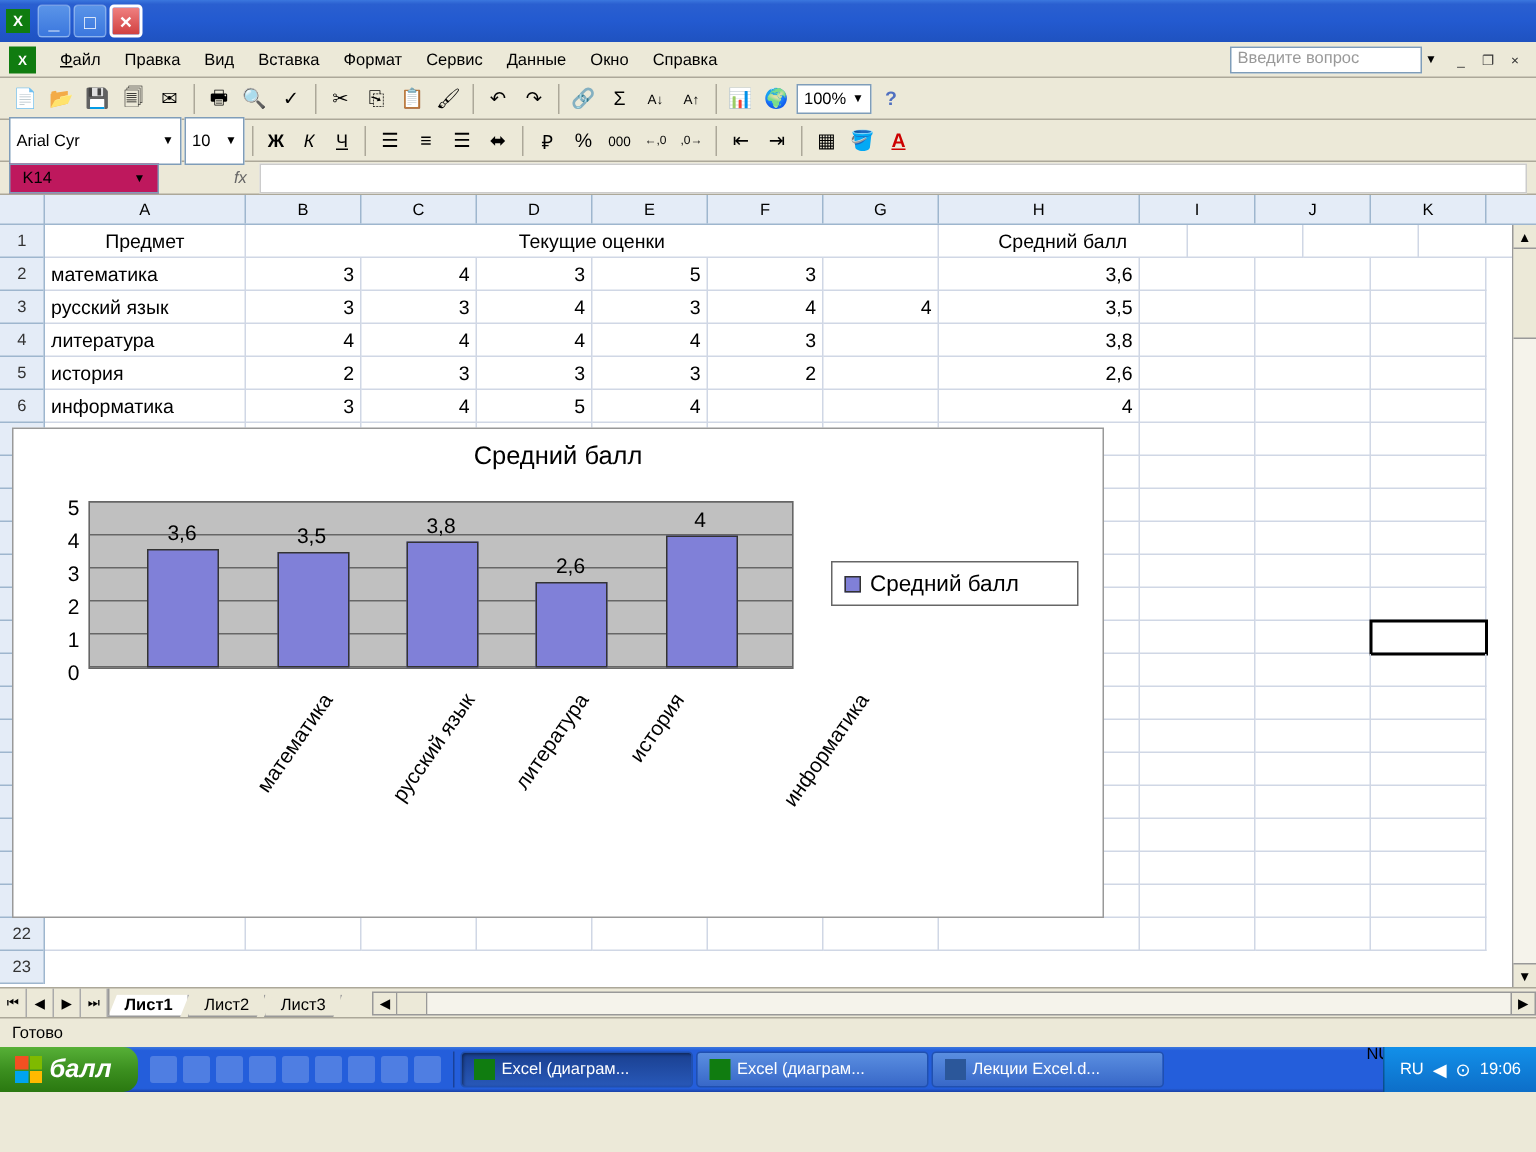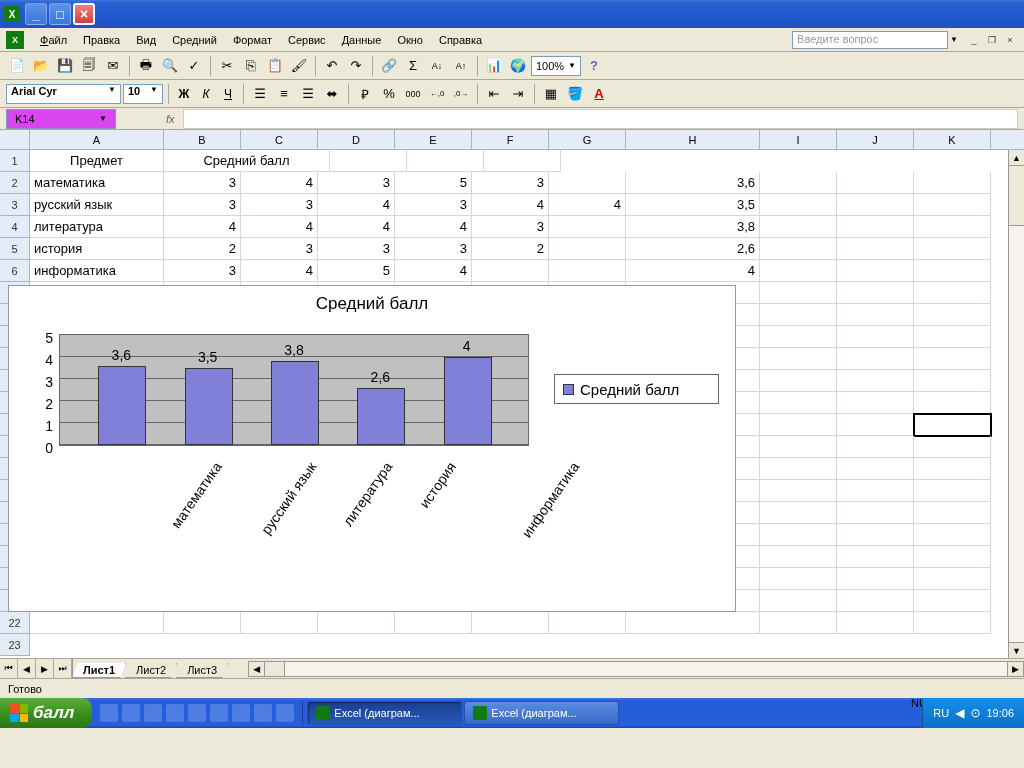--- a/index.html
+++ b/index.html
@@ -12,41 +12,41 @@
 .titlebar .win-btns { display: flex; gap: 2px; }
 .titlebar .win-btn { width: 22px; height: 22px; border-radius: 3px; display: flex; align-items: center; justify-content: center; font-weight: bold; font-size: 13px; color: white; border: 1px solid rgba(255,255,255,0.3); }
 .win-btn.min, .win-btn.max { background: linear-gradient(to bottom, #5a94e8, #3b77de); }
 .win-btn.close { background: linear-gradient(to bottom, #f08080, #d04040); border: 2px solid white; font-size: 14px; }
 
 
 .menubar { background: #ece9d8; height: 24px; display: flex; align-items: center; padding: 0 6px; border-bottom: 1px solid #aca899; }
 .menubar .excel-icon { width: 18px; height: 18px; background: #107c10; margin-right: 8px; display: flex; align-items: center; justify-content: center; color: white; font-size: 9px; font-weight: bold; }
 .menubar .menu-item { padding: 3px 8px; cursor: default; }
 .menubar .menu-item u { text-decoration: underline; }
-.menubar .help-box { margin-left: auto; width: 156px; height: 18px; border: 1px solid #7f9db9; background: white; font-size: 11px; color: #999; padding: 1px 4px; }
+.menubar .help-box { margin-left: auto; width: 128px; height: 18px; border: 1px solid #7f9db9; background: white; font-size: 11px; color: #999; padding: 1px 4px; }
 .menubar .doc-btns { display: flex; margin-left: 8px; gap: 2px; }
 .menubar .doc-btn { width: 16px; height: 14px; font-size: 9px; display: flex; align-items: center; justify-content: center; color: #333; }
 
 
 .toolbar { background: #ece9d8; height: 28px; display: flex; align-items: center; padding: 0 6px; border-bottom: 1px solid #aca899; gap: 2px; }
 .tb-btn { width: 22px; height: 22px; display: flex; align-items: center; justify-content: center; font-size: 13px; cursor: default; border: 1px solid transparent; border-radius: 2px; }
 .tb-sep { width: 1px; height: 20px; background: #aca899; margin: 0 3px; }
-.tb-select { height: 20px; border: 1px solid #7f9db9; background: white; font-size: 11px; padding: 0 4px; display: flex; align-items: flex-start; font-weight: bold; }
+.tb-select { height: 32px; border: 1px solid #7f9db9; background: white; font-size: 11px; padding: 0 4px; display: flex; align-items: center; }
 .tb-select.font { width: 115px; }
 .tb-select.size { width: 40px; }
 .zoom-box { width: 50px; height: 20px; border: 1px solid #7f9db9; background: white; display: flex; align-items: center; padding: 0 4px; font-size: 11px; }
 
 .fmt-btn { width: 20px; height: 20px; display: flex; align-items: center; justify-content: center; font-size: 12px; cursor: default; }
 .fmt-btn.bold { font-weight: bold; }
 .fmt-btn.italic { font-style: italic; }
 .fmt-btn.underline { text-decoration: underline; }
 
 
 .namebar { background: #ece9d8; height: 22px; display: flex; align-items: center; border-bottom: 1px solid #aca899; }
-.namebox { width: 110px; height: 20px; background: #d946ef; border: 1px solid #7f9db9; margin-left: 6px; display: flex; align-items: center; padding: 0 8px; font-size: 11px; text-align: center; justify-content: center; }
+.namebox { width: 100px; height: 20px; background: #be185d; border: 1px solid #7f9db9; margin-left: 6px; display: flex; align-items: center; padding: 0 8px; font-size: 11px; text-align: center; justify-content: center; }
 .namebox .dd { margin-left: auto; font-size: 8px; }
 .fx-label { margin: 0 8px 0 50px; font-style: italic; font-size: 11px; color: #666; }
 .formulafield { flex: 1; height: 20px; background: white; border: 1px solid #ccc; margin-right: 6px; }
 
 
 .grid-area { position: relative; background: white; height: 528px; overflow: hidden; display: flex; }
 .rownums { width: 30px; background: #e4ecf7; border-right: 1px solid #9eb6ce; }
 .corner { height: 20px; background: #e4ecf7; border-bottom: 1px solid #9eb6ce; border-right: 1px solid #9eb6ce; width: 30px; }
 .rowhdr { height: 22px; border-bottom: 1px solid #9eb6ce; display: flex; align-items: center; justify-content: center; font-size: 11px; color: #333; }
 
@@ -136,21 +136,21 @@
     <div class="win-btn max">□</div>
     <div class="win-btn close">×</div>
   </div>
 </div>
 
 <div class="menubar">
   <div class="excel-icon">X</div>
   <div class="menu-item"><u>Ф</u><span></span><span>айл</span></div>
   <div class="menu-item">Правка</div>
   <div class="menu-item">Вид</div>
-  <div class="menu-item">Средний</div>
+  <div class="menu-item">Вставка</div>
   <div class="menu-item">Формат</div>
   <div class="menu-item">Сервис</div>
   <div class="menu-item">Данные</div>
   <div class="menu-item">Окно</div>
   <div class="menu-item">Справка</div>
   <div class="help-box">Введите вопрос</div>
   <span style="font-size:8px;margin-left:2px">▼</span>
   <div class="doc-btns">
     <div class="doc-btn">_</div>
     <div class="doc-btn">❐</div>
@@ -272,20 +272,21 @@
         <div class="colhdr F">F</div>
         <div class="colhdr G">G</div>
         <div class="colhdr H">H</div>
         <div class="colhdr I">I</div>
         <div class="colhdr J">J</div>
         <div class="colhdr K">K</div>
       </div>
     <div class="cells" id="cells">
         <div class="row">
           <div class="cell merged-subj c">Предмет</div>
+          <div class="cell merged-grades c">Текущие оценки</div>
           <div class="cell merged-avg c" style="width: 166px;">Средний балл</div>
           <div class="cell I"></div>
           <div class="cell J"></div>
           <div class="cell K"></div>
         </div>
         <div class="row">
           <div class="cell A">математика</div>
           <div class="cell B r">3</div>
           <div class="cell C r">4</div>
           <div class="cell D r">3</div>
@@ -660,20 +661,24 @@
   </div>
   <div class="task-btns">
     <div class="task-btn active">
         <div class="ti"></div>
         <span>Excel (диаграм...</span>
       </div>
     <div class="task-btn">
         <div class="ti"></div>
         <span>Excel (диаграм...</span>
       </div>
+    <div class="task-btn">
+        <div class="ti word"></div>
+        <span>Лекции Excel.d...</span>
+      </div>
   </div>
   <div class="tray">
     <span>RU</span>
     <span class="tray-icon">◀</span>
     <span class="tray-icon">⊙</span>
     <span>19:06</span>
   </div>
 </div>
 
 </body></html>

